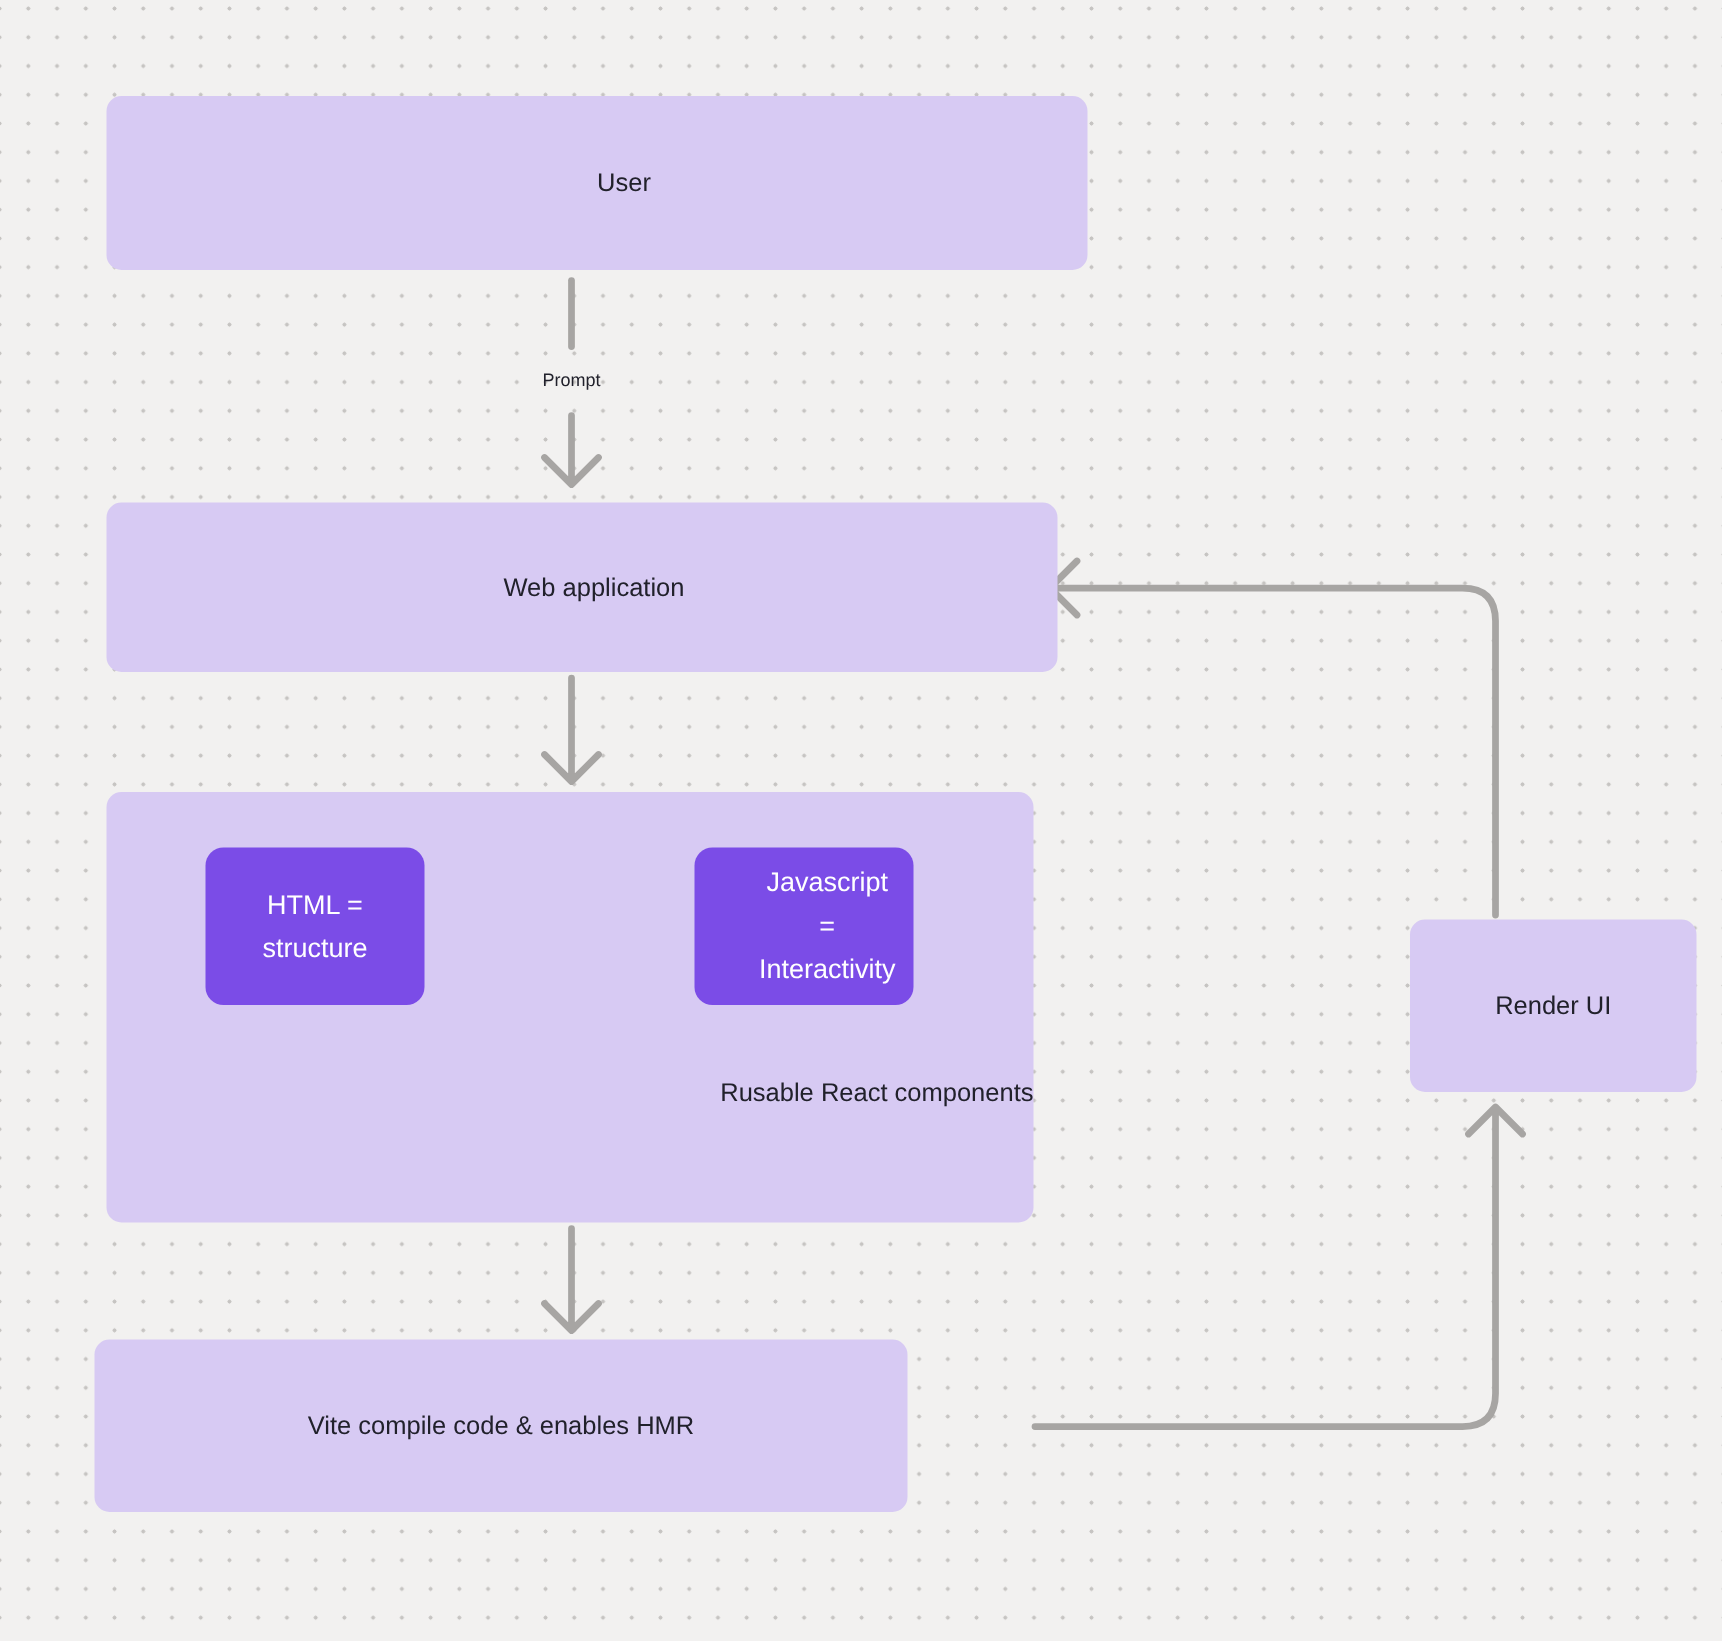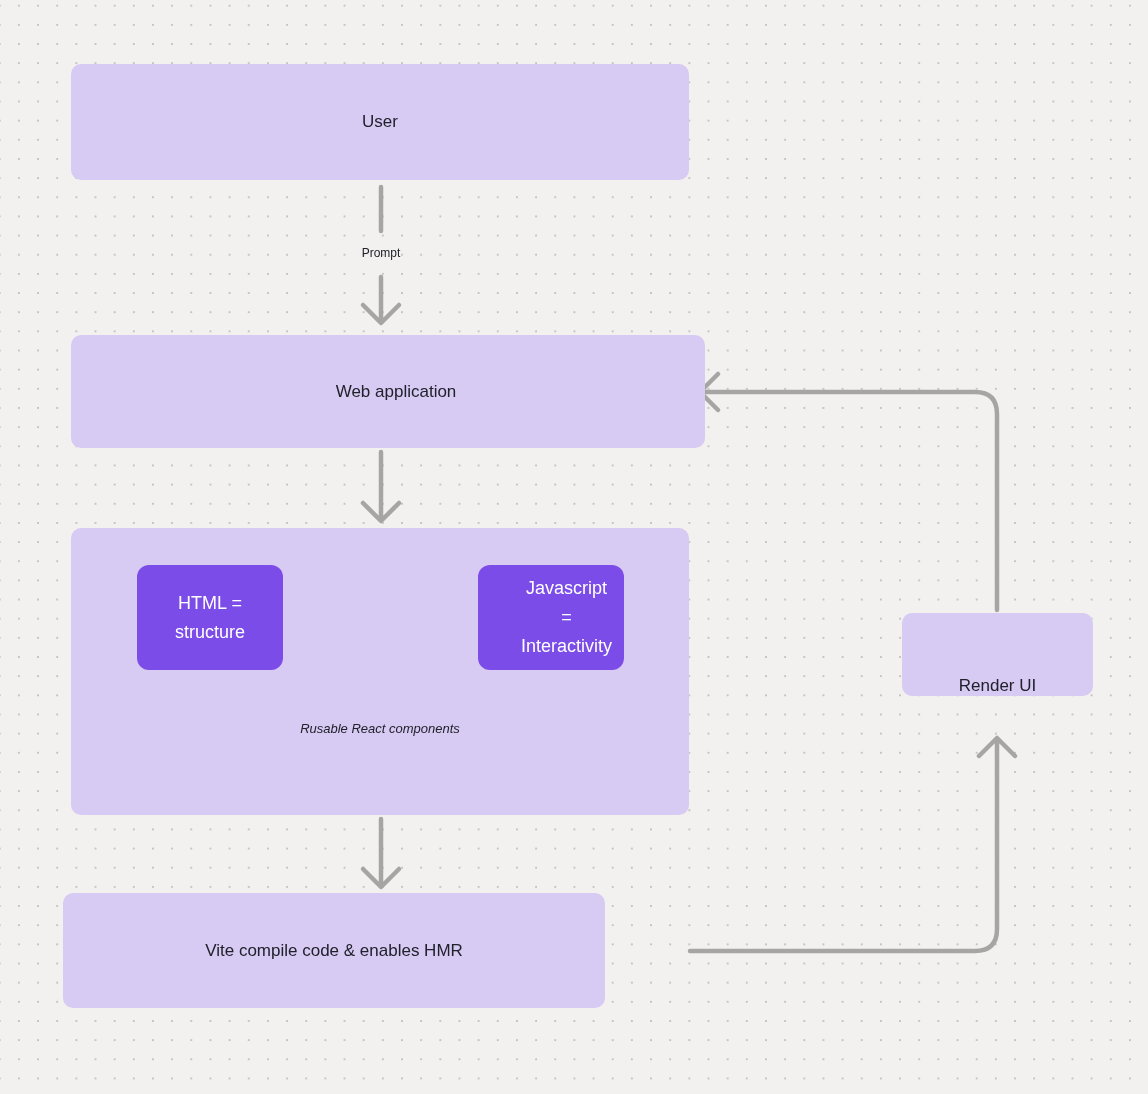--- a/index.html
+++ b/index.html
@@ -16,38 +16,38 @@
     background-position:9.3px -3.9px;
   }
   svg.edges{position:absolute; left:0; top:0; width:1148px; height:1094px;}
   svg.edges path{stroke:var(--connector); stroke-width:4.5; fill:none;
     stroke-linecap:round; stroke-linejoin:round;}
   .node{
     position:absolute; display:flex; align-items:center; justify-content:center;
     background:var(--node-light); color:var(--text-dark); border-radius:10px;
     font-size:17px; text-align:center;
   }
-  .node--user{left:71px; top:64px; width:618px; height:116px;}
+  .node--user{left:71px; top:64px; width:618px; height:116px;padding-left:36px;}
   .node--webapp{left:71px; top:335px; width:618px; height:113px;padding-left:16px;}
   .node--container{left:71px; top:528px; width:618px; height:287px; display:block;}
   .node--vite{left:63px; top:893px; width:542px; height:115px;}
-  .node--render{left:902px; top:613px; width:191px; height:83px;align-items:flex-end;}
+  .node--render{left:940px; top:613px; width:191px; height:115px;}
   .chip{
     position:absolute; top:37px; width:146px; height:105px; border-radius:12px;
     background:var(--node-dark); color:var(--text-light);
     display:flex; align-items:center; justify-content:center; text-align:center;
     font-size:18px; line-height:29px; font-weight:500;
     padding:0 16px; box-sizing:border-box;
   }
   .chip--html{left:66px;}
   .chip--css{left:237px;}
-  .chip--js{left:407px;padding-left:47px;}
+  .chip--js{left:392px;padding-left:47px;}
   .container-caption{
-    position:absolute; left:0; right:0; top:189px; text-align:center;
-    font-size:13px; color:var(--text-dark); line-height:24px;font-style:italic;
+    position:absolute; left:0; right:0; top:189px; text-align:right;
+    font-size:17px; color:var(--text-dark); line-height:24px;
   }
   .edge-label{
     position:absolute; left:381px; top:246px; transform:translateX(-50%);
     font-size:12px; color:var(--text-dark); white-space:nowrap;
   }
 </style>
 </head>
 <body>
 
 <div class="canvas">

